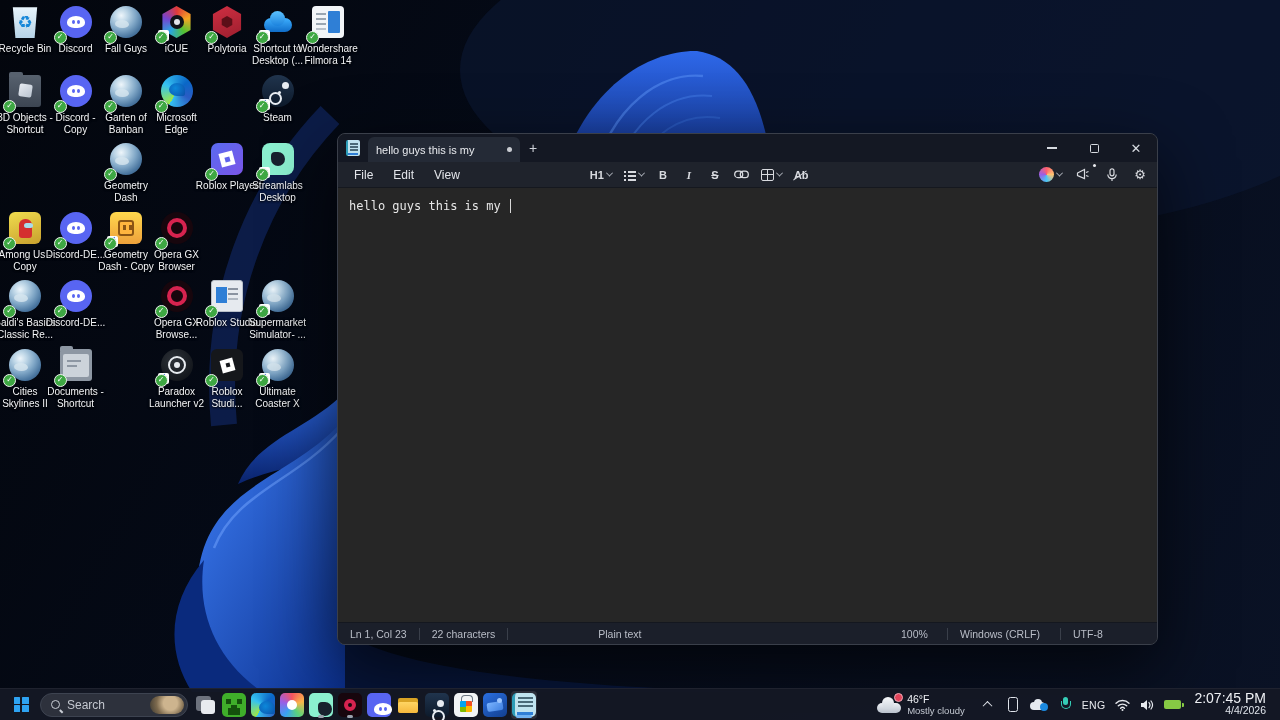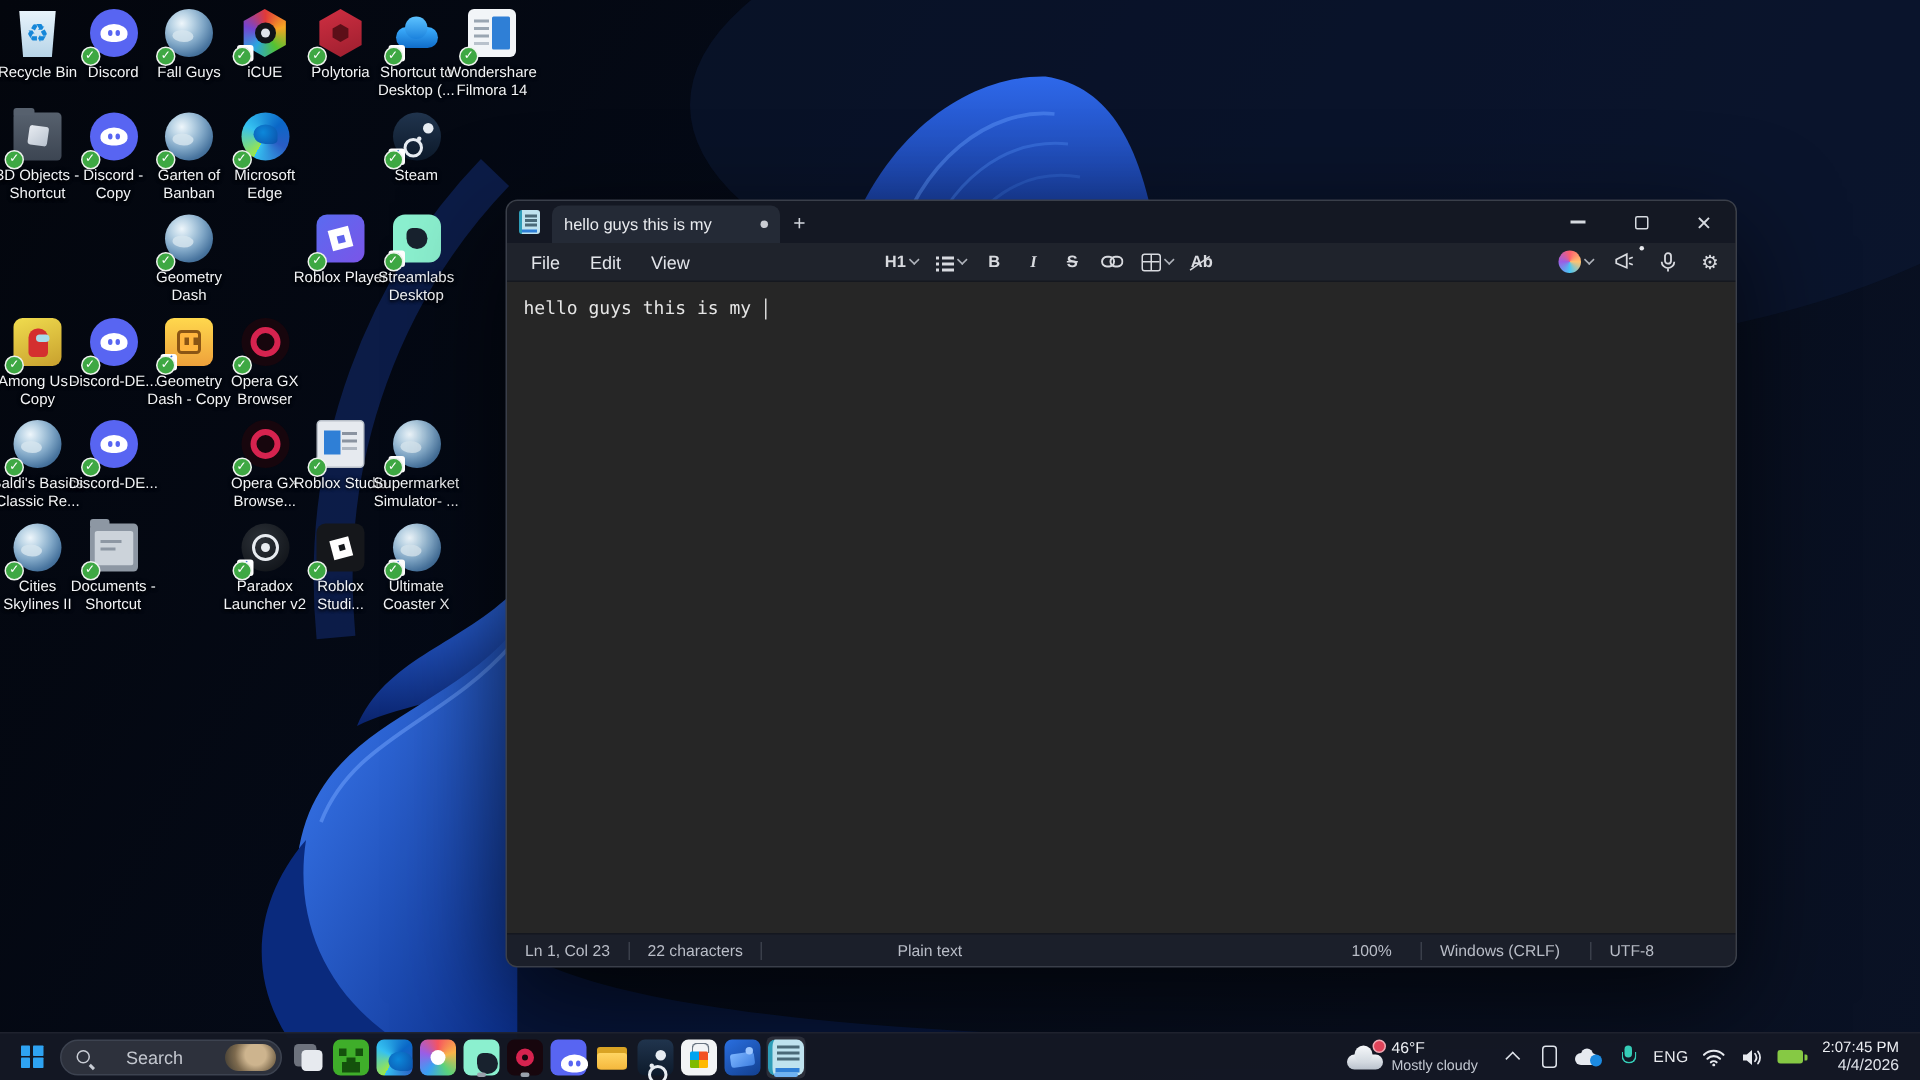--- a/index.html
+++ b/index.html
@@ -215,21 +215,21 @@
   
   .taskbar { position:absolute; left:0; right:0; bottom:0; height:32px;
     background:rgba(20,24,36,.97); border-top:1px solid rgba(255,255,255,.05);
     display:flex; align-items:center; padding:0 6px; }
   .tb-left { display:flex; align-items:center; gap:4px; }
   .start-btn { width:30px; height:28px; display:flex; align-items:center; justify-content:center;
     border-radius:4px; }
   .win-logo { width:15px; height:15px; display:grid; grid-template-columns:1fr 1fr; gap:1.5px; }
   .win-logo span { background:#2ea3f2; border-radius:0.5px; }
   .search-pill { width:148px; height:24px; border-radius:12px; background:#2d313c;
-    border:1px solid #3d4350; display:flex; align-items:center; padding:0 3px 0 10px; gap:24px; }
+    border:1px solid #3d4350; display:flex; align-items:center; padding:0 3px 0 10px; gap:7px; }
   .search-glass { width:9px; height:9px; border:1.5px solid #c9cdd5; border-radius:50%; position:relative; }
   .search-glass::after { content:""; position:absolute; left:8px; top:8px; width:4px; height:1.5px;
     background:#c9cdd5; transform:rotate(45deg); transform-origin:left center; }
   .search-label { font-size:12px; color:#c3c7cf; flex:1; }
   .search-img { width:34px; height:18px; border-radius:9px;
     background:radial-gradient(circle at 60% 40%, #cdb48e 0 30%, #7d6a4e 60%, #3a3730 100%); }
 
   .tb-apps { display:flex; align-items:center; gap:3px; margin-left:4px; }
   .tb-app { position:relative; width:26px; height:28px; display:flex; align-items:center;
     justify-content:center; border-radius:4px; }
@@ -311,21 +311,21 @@
   .ic-mic { position:relative; width:12px; height:16px; }
   .ic-mic::before { content:""; position:absolute; left:4px; top:0; width:5px; height:8px;
     border-radius:3px; background:#35cdb7; }
   .ic-mic::after { content:""; position:absolute; left:2px; top:4px; width:8px; height:7px;
     border:1.4px solid #35cdb7; border-top:none; border-radius:0 0 6px 6px; }
   .tray-lang { font-size:10.5px; color:#e8eaee; letter-spacing:.3px; }
   .ic-battery { position:relative; width:17px; height:9px; border-radius:2px; background:#86c944; }
   .ic-battery::after { content:""; position:absolute; right:-3px; top:2.5px; width:2px; height:4px;
     background:#86c944; border-radius:0 1px 1px 0; }
   .clock { display:flex; flex-direction:column; align-items:flex-end; line-height:11.5px; padding:1px 4px; }
-  .clock-time { font-size:10px; color:#eef0f4; }
+  .clock-time { font-size:14px; color:#eef0f4; }
   .clock-date { font-size:10.5px; color:#dfe3ea; }
   svg.tray-svg { display:block; }
 </style>
 </head>
 <body>
 
 <div class="desktop">
 
   <svg class="wallpaper" width="1280" height="720" viewBox="0 0 1280 720">
     <defs>

